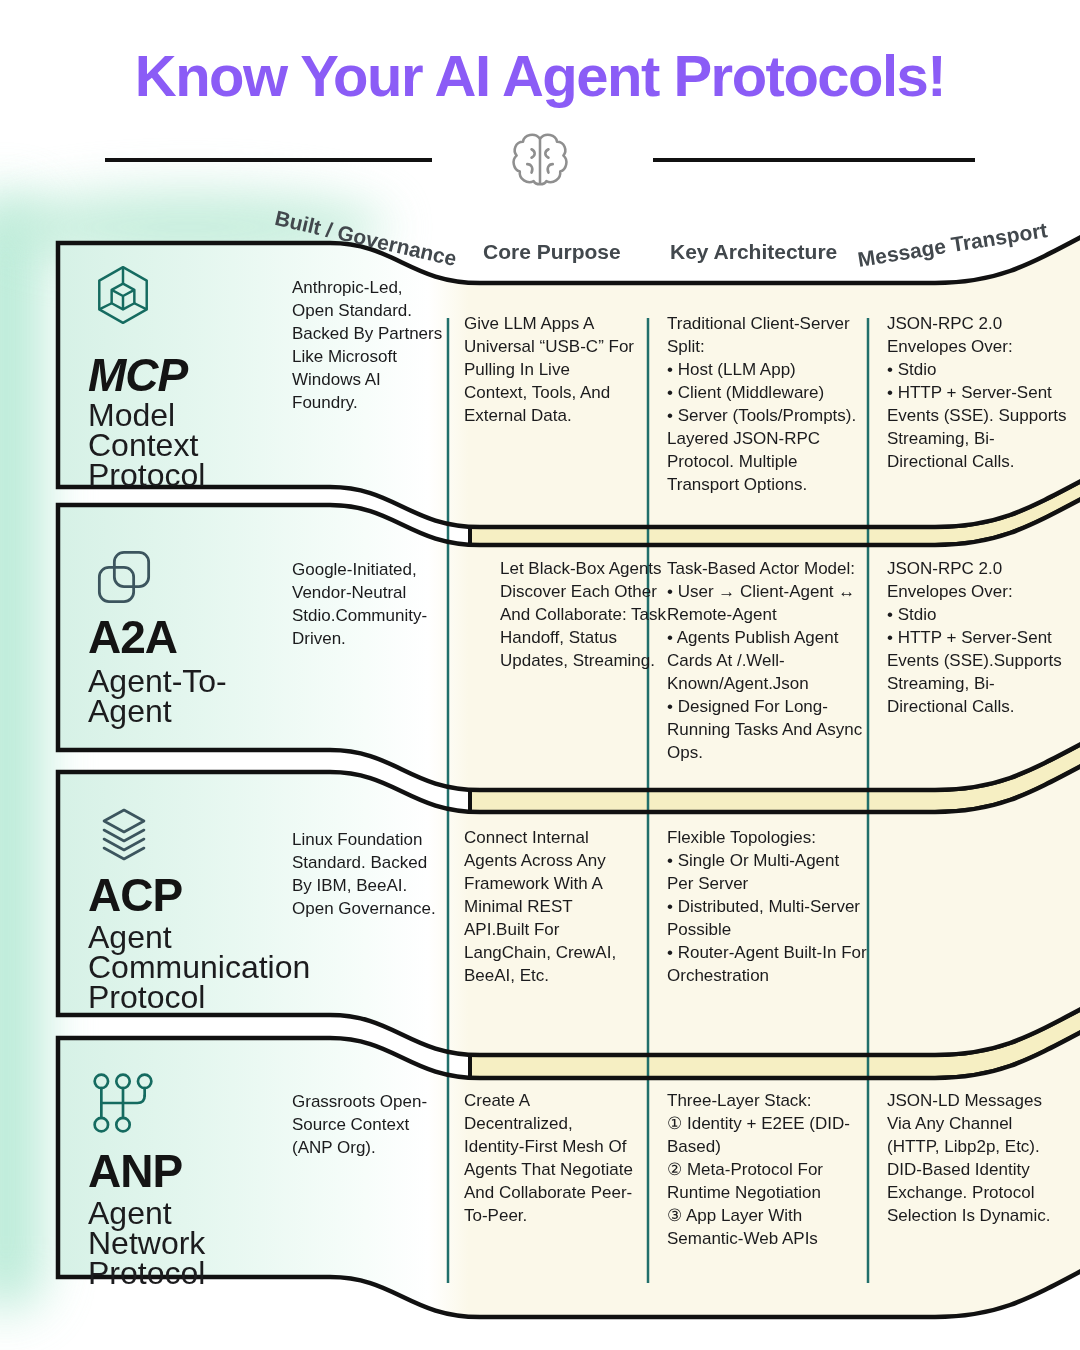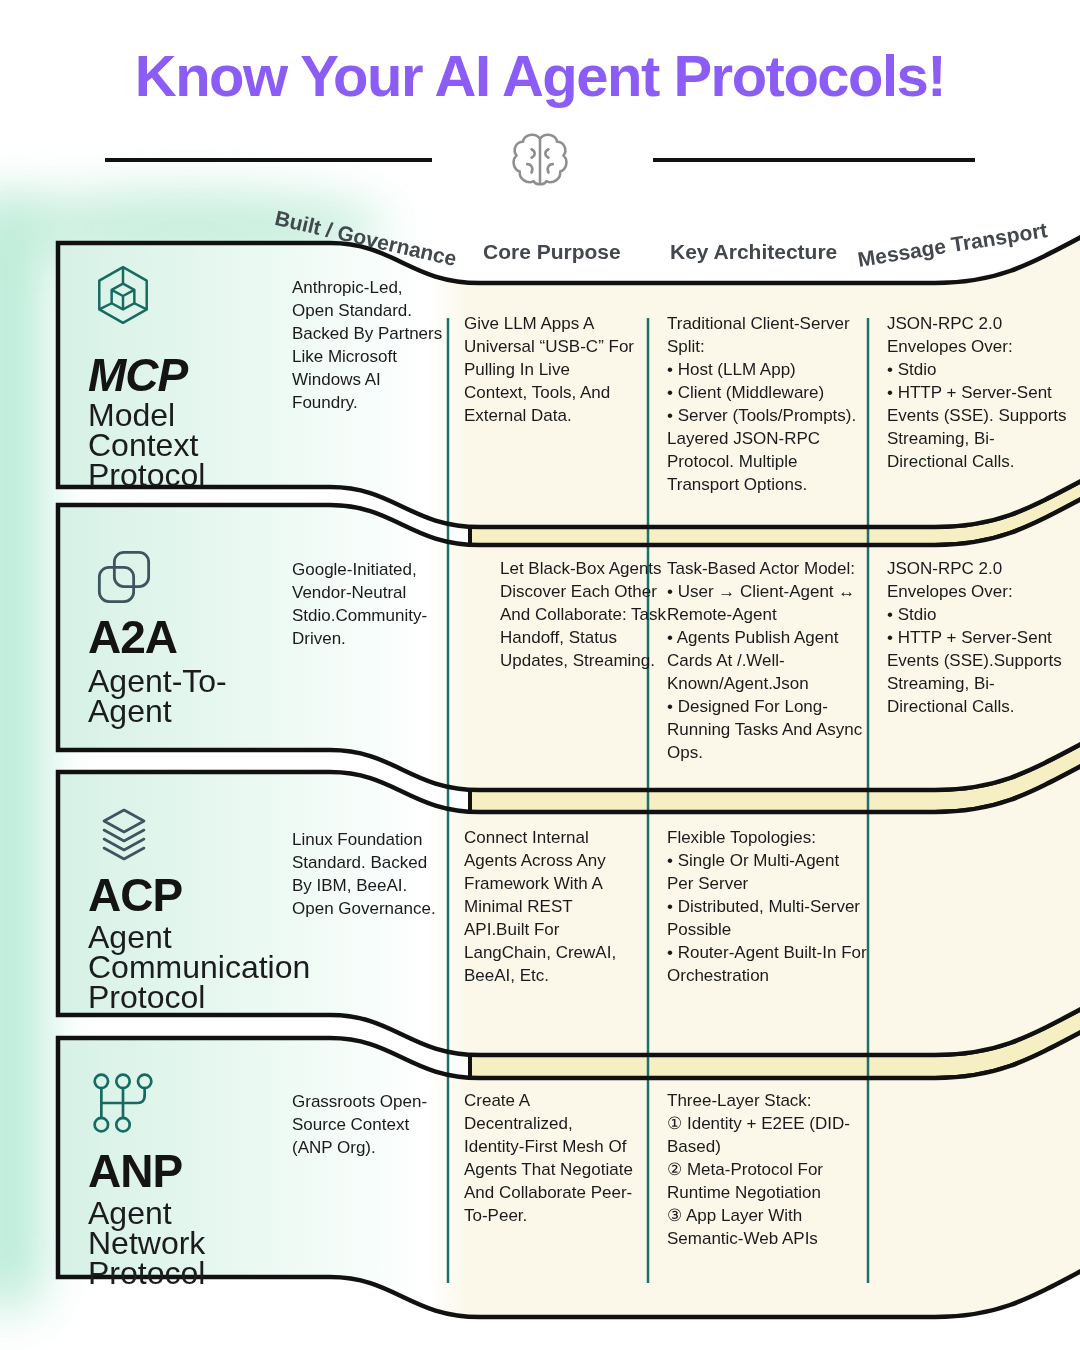--- a/index.html
+++ b/index.html
@@ -155,14 +155,15 @@
     </svg>
   </span>
   <div class="abs abbr" style="left:88px;top:1148px;">ANP</div>
   <div class="abs pname" style="left:88px;top:1198px;">Agent Network Protocol</div>
   <div class="abs cell" style="left:292px;top:1090px;width:155px;">Grassroots Open-Source Context (ANP Org).</div>
   <div class="abs cell" style="left:464px;top:1089px;width:172px;">Create A Decentralized, Identity-First Mesh Of Agents That Negotiate And Collaborate Peer-To-Peer.</div>
   <div class="abs cell" style="left:667px;top:1089px;width:200px;">Three-Layer Stack:
 ① Identity + E2EE (DID-Based)
 ② Meta-Protocol For Runtime Negotiation
 ③ App Layer With Semantic-Web APIs</div>
+  <div class="abs cell" style="left:887px;top:1089px;width:180px;">JSON-LD Messages Via Any Channel (HTTP, Libp2p, Etc). DID-Based Identity Exchange. Protocol Selection Is Dynamic.</div>
 
 </div>
 
 </body></html>

